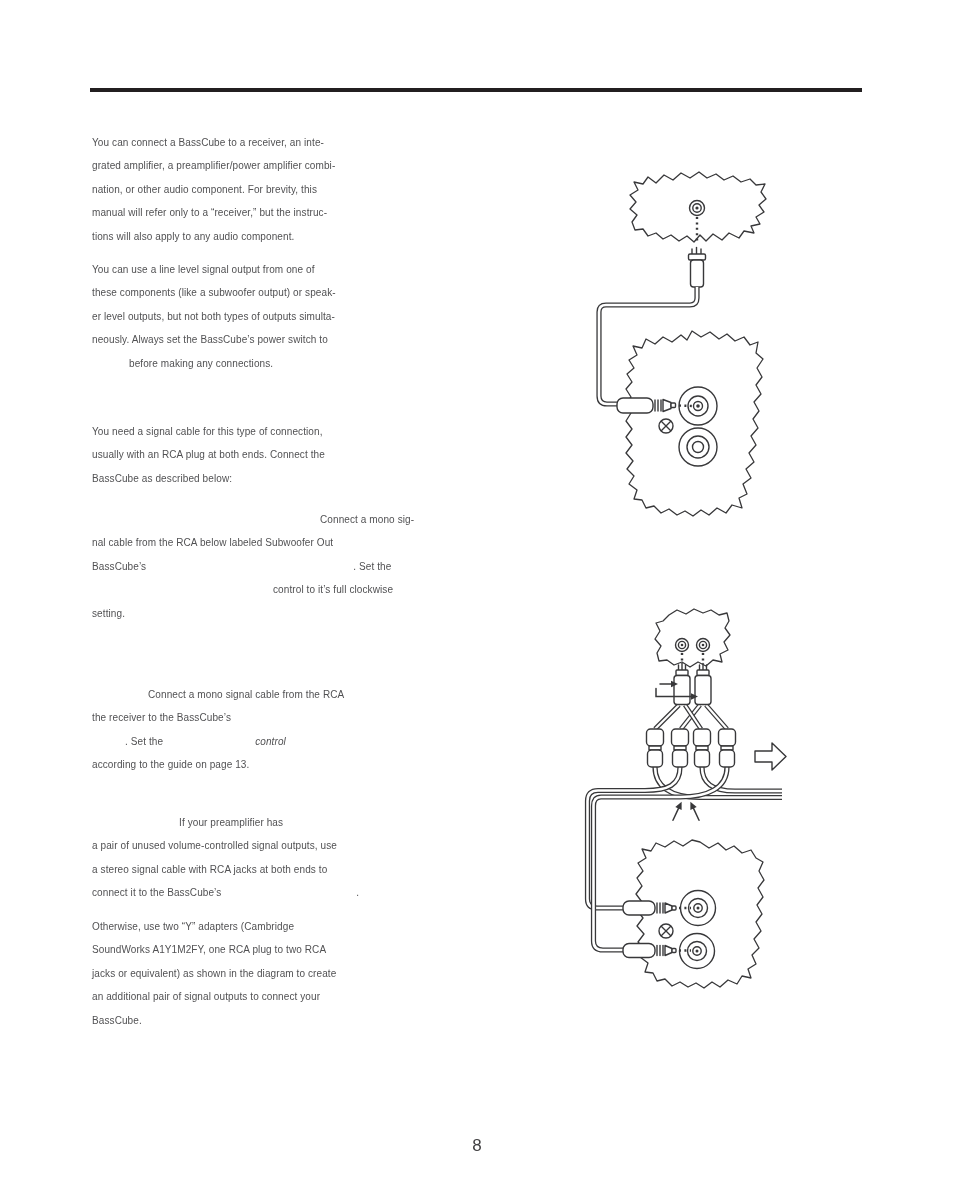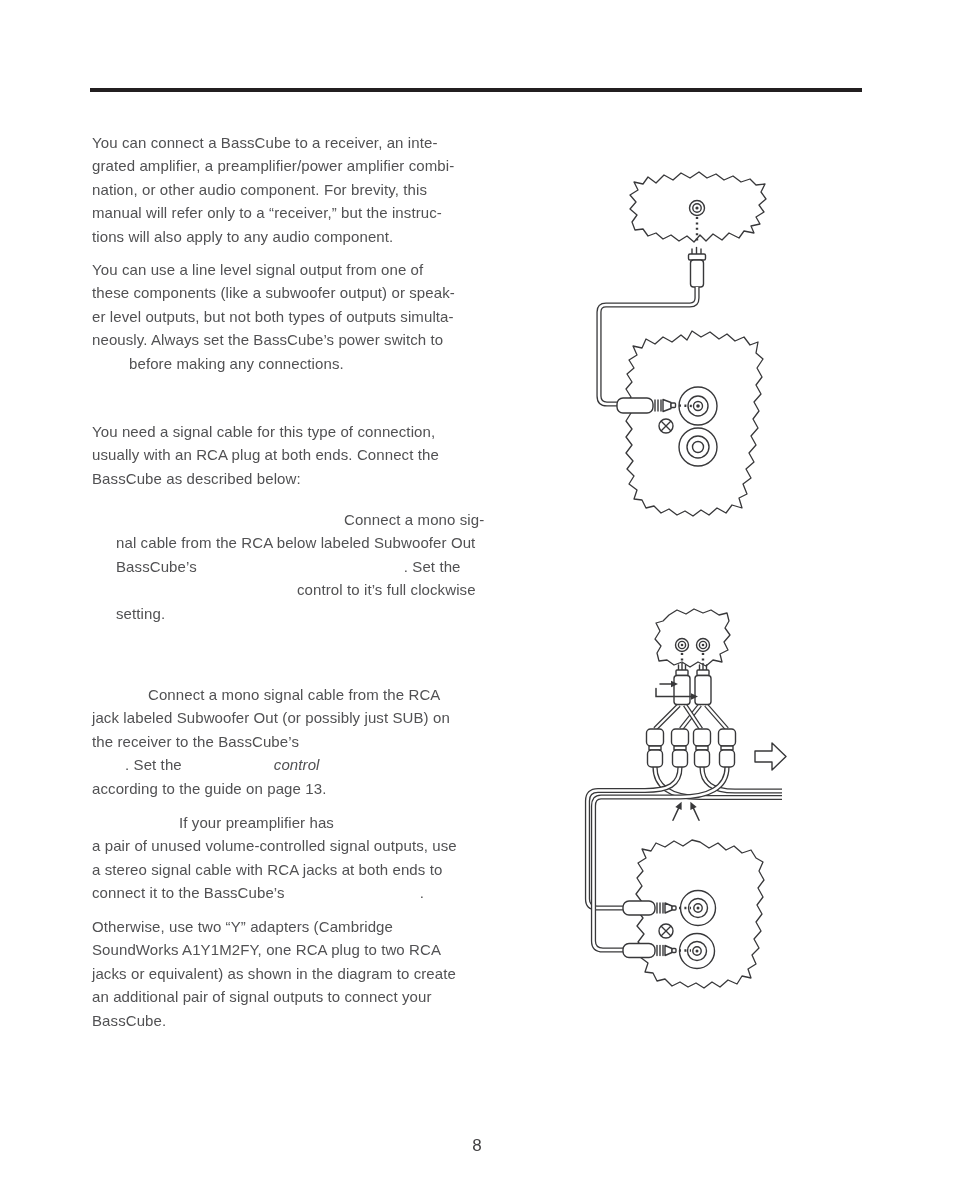--- a/index.html
+++ b/index.html
@@ -3,21 +3,21 @@
 <meta charset="utf-8">
 <style>
   html,body{margin:0;padding:0;}
   body{
     width:954px;height:1193px;background:#ffffff;position:relative;
     font-family:"Liberation Sans", sans-serif;overflow:hidden;
   }
   .rule{position:absolute;left:90px;top:88px;width:772px;height:4px;background:#231f20;}
   #paragraphs{position:absolute;left:92px;top:0;width:395px;height:1100px;}
   .para{position:absolute;left:0;width:395px;}
-  .tline{height:23.4px;line-height:23.4px;font-size:15px;color:#515153;white-space:nowrap;letter-spacing:0.1px;}
+  .tline{height:23.4px;line-height:23.4px;font-size:10px;color:#515153;white-space:nowrap;letter-spacing:0.1px;}
   .tline span{display:inline-block;}
   .page-number{position:absolute;left:0;right:0;top:1136px;text-align:center;
     font-size:17px;color:#414042;}
   .diagram{position:absolute;}
   #diagram1{left:560px;top:165px;}
   #diagram2{left:570px;top:600px;}
   .ln{fill:none;stroke:#38383a;stroke-width:1.4;stroke-linejoin:round;stroke-linecap:round;}
   .blob{fill:#ffffff;stroke:#38383a;stroke-width:1.3;stroke-linejoin:round;}
   .fillw{fill:#ffffff;stroke:#38383a;stroke-width:1.4;stroke-linejoin:round;}
   .cableO{fill:none;stroke:#38383a;stroke-width:5.2;stroke-linejoin:round;}
@@ -47,30 +47,29 @@
       <div class="tline"><span>these components (like a subwoofer output) or speak-</span></div>
       <div class="tline"><span>er level outputs, but not both types of outputs simulta-</span></div>
       <div class="tline"><span>neously. Always set the BassCube’s power switch to</span></div>
       <div class="tline"><span style="margin-left: 37px;">before making any connections.</span></div>
     </div>
     <div class="para" style="top: 420px;">
       <div class="tline"><span>You need a signal cable for this type of connection,</span></div>
       <div class="tline"><span>usually with an RCA plug at both ends. Connect the</span></div>
       <div class="tline"><span>BassCube as described below:</span></div>
     </div>
-    <div class="para" style="top: 508px; margin-left: 24px;">
+    <div class="para" style="top: 508px;">
       <div class="tline"><span style="margin-left: 228px;">Connect a mono sig-</span></div>
       <div class="tline"><span>nal cable from the RCA below labeled Subwoofer Out</span></div>
       <div class="tline"><span>BassCube’s</span><span style="margin-left: 207px;">. Set the</span></div>
       <div class="tline"><span style="margin-left: 181px;">control to it’s full clockwise</span></div>
       <div class="tline"><span>setting.</span></div>
     </div>
     <div class="para" style="top: 683px;">
       <div class="tline"><span style="margin-left: 56px;">Connect a mono signal cable from the RCA</span></div>
-      <div class="tline"><span>jack labeled Subwoofer Out (or possibly just SUB) on</span></div>
       <div class="tline"><span>the receiver to the BassCube’s</span></div>
       <div class="tline"><span style="margin-left: 33px;">. Set the</span><span style="margin-left: 92px; font-style: italic;">control</span></div>
       <div class="tline"><span>according to the guide on page 13.</span></div>
     </div>
     <div class="para" style="top: 811px;">
       <div class="tline"><span style="margin-left: 87px;">If your preamplifier has</span></div>
       <div class="tline"><span>a pair of unused volume-controlled signal outputs, use</span></div>
       <div class="tline"><span>a stereo signal cable with RCA jacks at both ends to</span></div>
       <div class="tline"><span>connect it to the BassCube’s</span><span style="margin-left: 135px;">.</span></div>
     </div>

